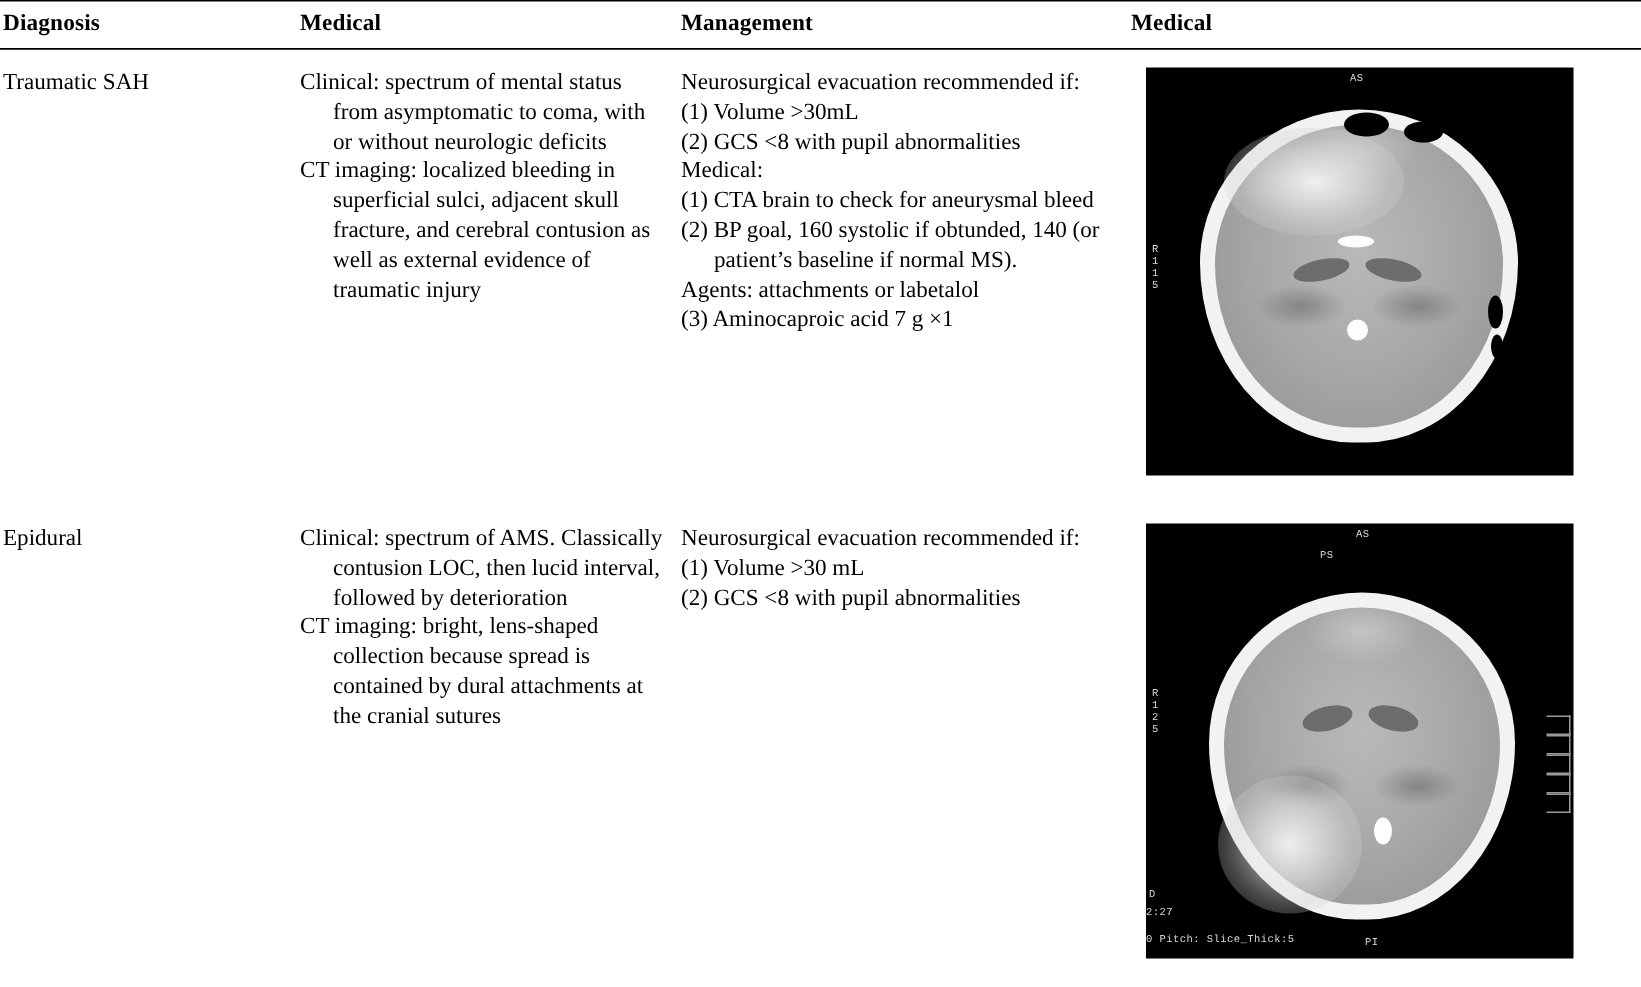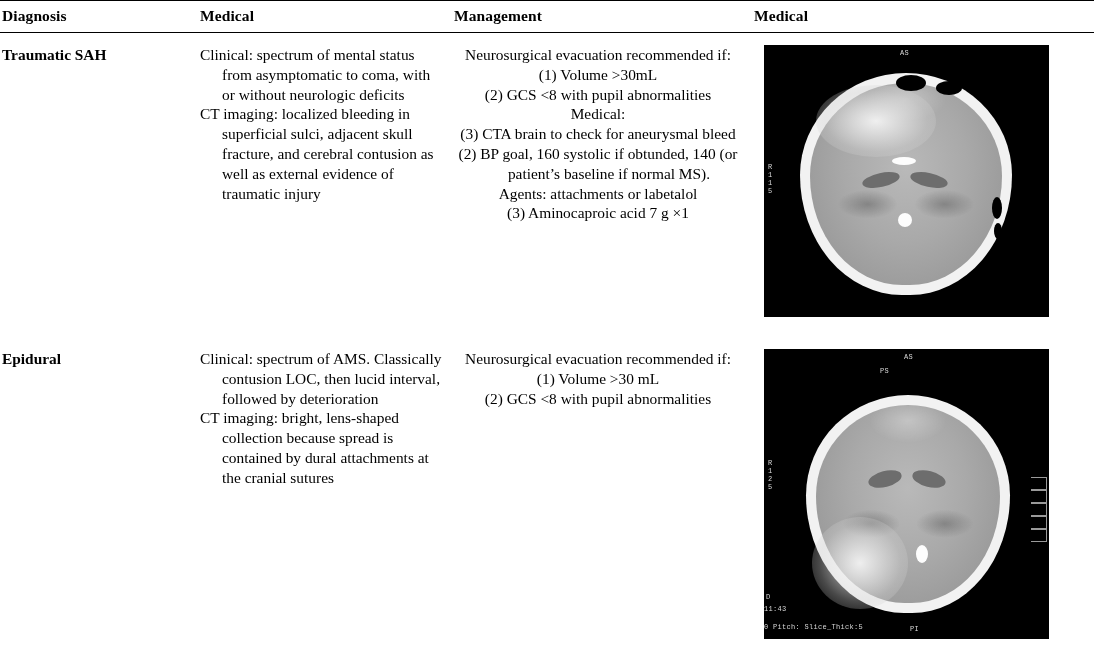--- a/index.html
+++ b/index.html
@@ -44,34 +44,33 @@
 
   tbody td {
     vertical-align: top;
     font-size: 15.4px;
     line-height: 1.285;
     padding: 10px 10px 10px 2px;
   }
   tbody tr.row-1 td { padding-top: 12px; }
   tbody tr.row-2 td { padding-top: 22px; }
 
-  .diag-cell { font-size: 15.4px; font-weight: bold; }
+  .diag-cell { font-size: 15.4px; }
 
   .para {
     margin: 0 0 0 0;
     padding-left: 22px;
     text-indent: -22px;
   }
   .para + .para { margin-top: 0; }
 
   .mgmt .line { margin: 0; }
   .mgmt .hang {
     padding-left: 22px;
     text-indent: -22px;
-    text-align: center;
   }
 
   .images-cell {
     padding-top: 12px;
     padding-right: 0;
     padding-left: 12px;
   }
 
   .ct {
     position: relative;
@@ -176,21 +175,21 @@
         <td class="diag-cell">Traumatic SAH</td>
         <td class="findings">
           <p class="para">Clinical: spectrum of mental status from asymptomatic to coma, with or without neurologic deficits</p>
           <p class="para">CT imaging: localized bleeding in superficial sulci, adjacent skull fracture, and cerebral contusion as well as external evidence of traumatic injury</p>
         </td>
         <td class="mgmt">
           <p class="line hang">Neurosurgical evacuation recommended if:</p>
           <p class="line hang">(1) Volume &gt;30mL</p>
           <p class="line hang">(2) GCS &lt;8 with pupil abnormalities</p>
           <p class="line hang">Medical:</p>
-          <p class="line hang">(3) CTA brain to check for aneurysmal bleed</p>
+          <p class="line hang">(1) CTA brain to check for aneurysmal bleed</p>
           <p class="line hang">(2) BP goal, 160 systolic if obtunded, 140 (or patient’s baseline if normal MS).</p>
           <p class="line hang">Agents: attachments or labetalol</p>
           <p class="line hang">(3) Aminocaproic acid 7 g ×1</p>
         </td>
         <td class="images-cell">
           <div class="ct ct-1">
             <div class="skull" style="left:36px; top:28px; width:212px; height:222px;"></div>
             <div class="brain" style="left:46px; top:38px; width:192px; height:202px;"></div>
             <div class="hemorrhage" style="left:52px; top:40px; width:120px; height:72px;"></div>
             <div class="airpocket" style="left:132px; top:30px; width:30px; height:16px;"></div>
@@ -237,21 +236,21 @@
               <span></span>
               <span></span>
             </div>
             <div class="ct-label" style="left:140px; top:4px;">AS</div>
             <div class="ct-label" style="left:116px; top:18px;">PS</div>
             <div class="ct-label" style="left:4px; top:110px; white-space:pre;">R
 1
 2
 5</div>
             <div class="ct-label" style="left:2px; top:244px;">D</div>
-            <div class="ct-label" style="left:0px; top:256px;">11:43</div>
+            <div class="ct-label" style="left:0px; top:256px;">2:27</div>
             <div class="ct-label" style="left:0px; top:274px;">0 Pitch: Slice_Thick:5</div>
             <div class="ct-label" style="left:146px; top:276px;">PI</div>
           </div>
         </td>
       </tr>
 
     </tbody>
   </table>
 </div>
 

